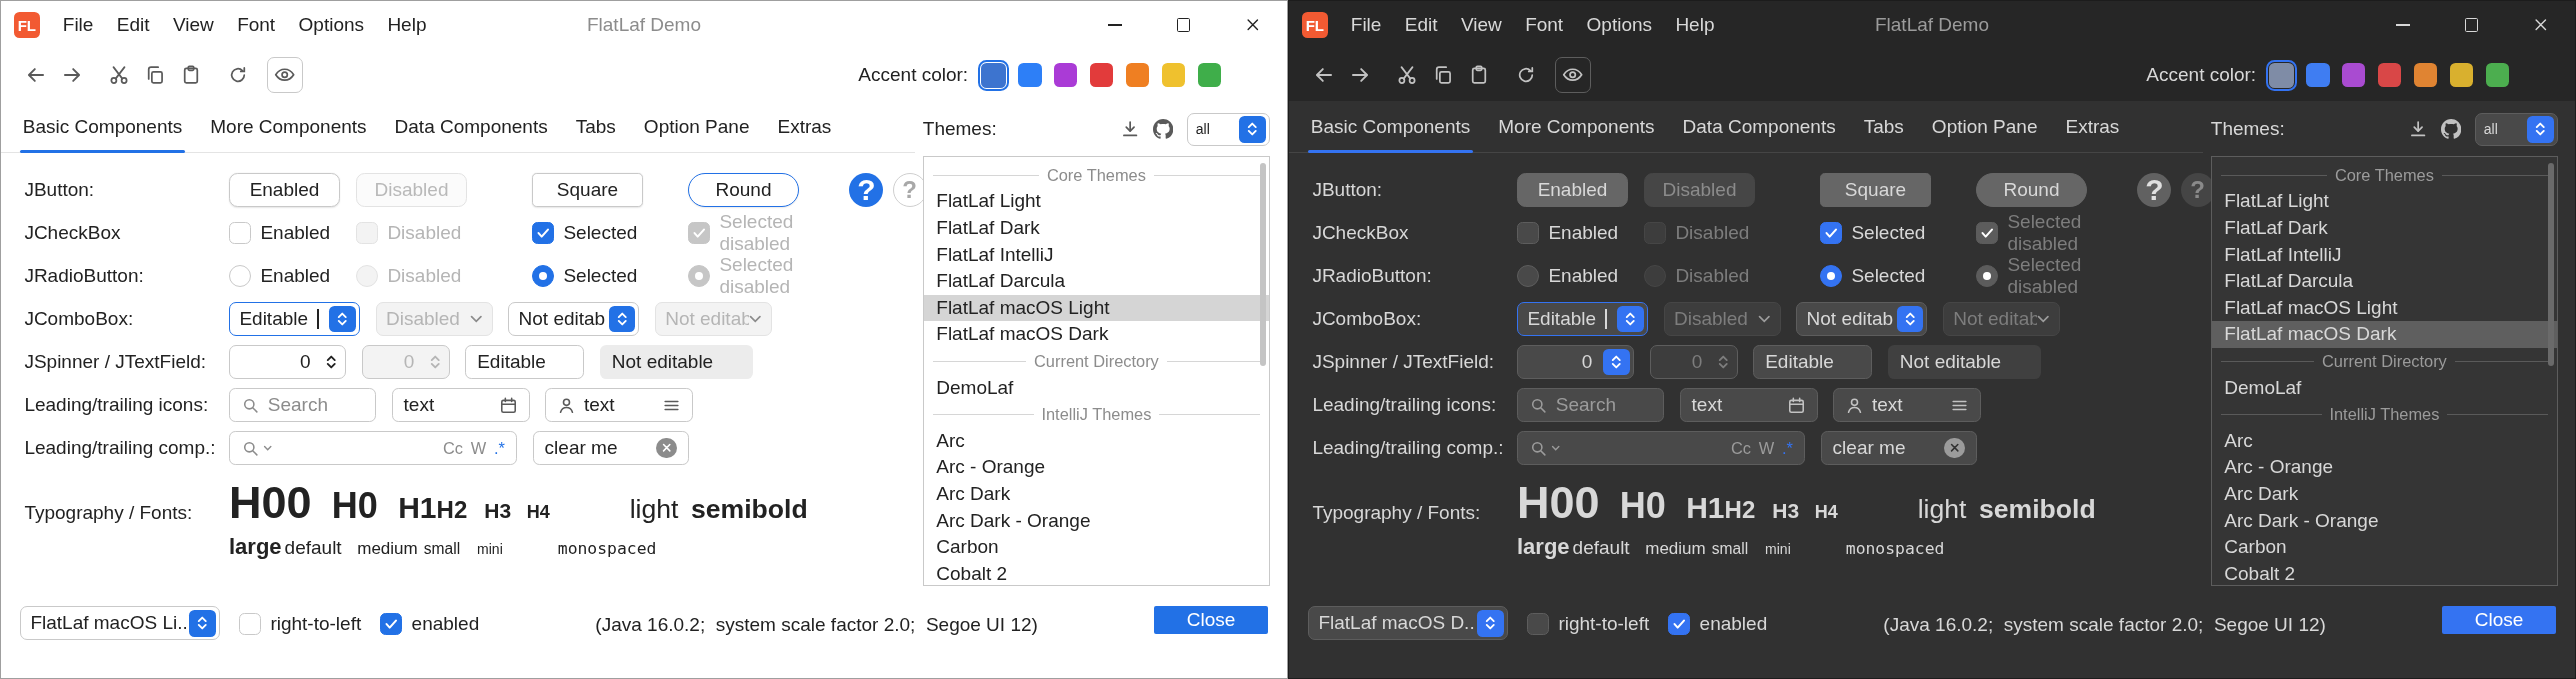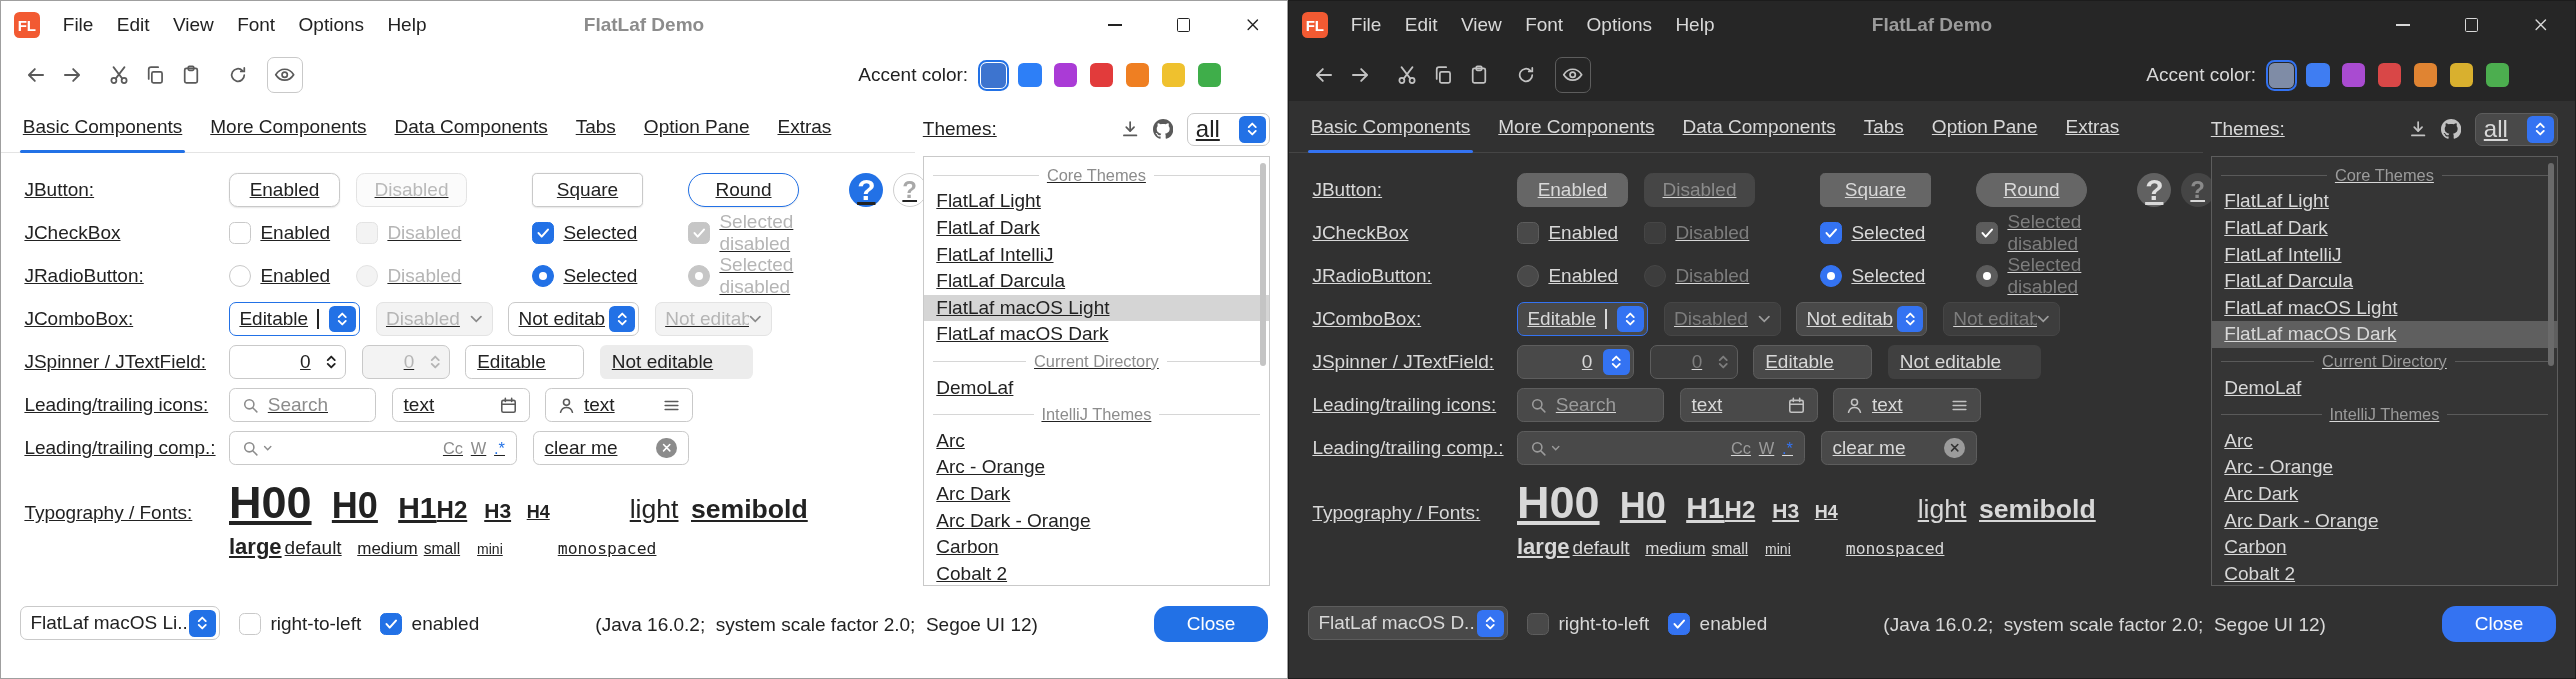--- a/index.html
+++ b/index.html
@@ -21,39 +21,39 @@
     --btn-disabled-bg:#464646; --btn-disabled-border:#464646; --btn-disabled-text:#8b8b8b;
     --field-bg:#494949; --field-disabled-bg:#3d3d3d; --noneditable-bg:#404040;
     --list-bg:#353535; --list-sel:#5f5f5f; --sep:#454545; --sepline:#5a5a5a;
     --icon:#c2c2c2; --check-dis:#5c5c5c; --scroll:#6a6a6a; }
 
   
   .titlebar { height:48px; flex:none; display:flex; align-items:center; background:var(--titlebar-bg); position:relative; }
   .logo { width:26.6px; height:26.6px; margin-left:12.5px; border-radius:5.5px; background:#f25a32; color:#fff; font-weight:bold; font-size:15px; display:flex; align-items:center; justify-content:center; flex:none; z-index:2; }
   .menubar { display:flex; margin-left:11px; z-index:2; }
   .menu { padding:4.7px 11.7px; font-size:19px; }
-  .wintitle { position:absolute; left:0; right:0; top:0; bottom:0; display:flex; align-items:center; justify-content:center; font-size:19px; color:var(--muted); z-index:1;font-weight:bold; }
+  .wintitle { position:absolute; left:0; right:0; top:0; bottom:0; display:flex; align-items:center; justify-content:center; font-size:19px; color:var(--muted); z-index:1; }
   .winbtns { margin-left:auto; display:flex; height:100%; z-index:2; }
   .winbtn { width:69px; height:100%; display:flex; align-items:center; justify-content:center; color:var(--text); background:transparent; border:none; }
   .minbar { width:14px; height:1.6px; background:currentColor; display:block; }
   .maxbox { width:13.3px; height:13.3px; border:1.4px solid currentColor; border-radius:1.6px; display:block; }
 
   
   .toolbar { height:52px; flex:none; display:flex; align-items:center; padding:0 66px 0 17px; background:var(--titlebar-bg); }
   .tbtn { width:36px; height:36px; display:flex; align-items:center; justify-content:center; border-radius:7px; color:var(--icon); background:transparent; border:none; flex:none; }
   .tbtn.eye-toggle { border:1.2px solid var(--border); }
   .tgap { width:11px; flex:none; }
   .accent-area { margin-left:auto; display:flex; align-items:center; gap:12.5px; }
   .accent-label { font-size:19px; }
   .swatches { display:flex; align-items:center; gap:12.5px; }
   .swatch { width:23.4px; height:23.4px; border-radius:5.5px; display:block; }
   .swatch.selected { width:25px; height:25px; outline:2px solid var(--accent); outline-offset:1.6px; }
 
   
-  .main { flex:1; display:flex; min-height:0;text-decoration:underline; }
+  .main { flex:1; display:flex; min-height:0; }
   .left { width:914px; flex:none; display:flex; flex-direction:column; }
   .right { flex:1; display:flex; flex-direction:column; padding:7.8px 17px 11px 7.8px; }
 
   
   .tabs { height:52px; flex:none; display:flex; align-items:stretch; padding-left:7.8px; border-bottom:0.8px solid var(--sep); }
   .tab { display:flex; align-items:center; padding:0 14px; font-size:19px; position:relative; }
   .tab.selected::after { content:""; position:absolute; left:11px; right:11px; bottom:-0.8px; height:3.1px; border-radius:1.6px; background:var(--accent); }
 
   
   .rows { padding-top:15.6px; }
@@ -137,33 +137,33 @@
   .tsmall { font-size:15.6px; margin-left:6px; }
   .tmini { font-size:14px; margin-left:17px; }
   .tmono { font-family:"DejaVu Sans Mono",monospace; font-size:16.4px; margin-left:55px; }
 
   
   .themes-header { height:41px; flex:none; display:flex; align-items:center; }
   .themes-label { font-size:19px; }
   .icon-btn { width:33px; height:33px; display:flex; align-items:center; justify-content:center; color:var(--icon); background:transparent; border:none; flex:none; }
   .icon-btn.first { margin-left:auto; }
   .minicombo { width:83px; height:33px; margin-left:7.8px; }
-  .minicombo .ctext { font-size:24px; padding:0 7.8px; }
+  .minicombo .ctext { font-size:14px; padding:0 7.8px; }
   .themes-list { margin-top:6.3px; flex:1; border:0.8px solid var(--border); background:var(--list-bg); overflow:hidden; position:relative; font-size:19px; padding:4.7px 0; }
   .theme-item { height:26.6px; line-height:26.6px; padding:0 12.5px; white-space:nowrap; }
   .theme-item.selected { background:var(--list-sel); }
   .theme-sep { display:flex; align-items:center; gap:7.8px; color:var(--muted); font-size:16.4px; height:26.6px; padding:0 9.4px; white-space:nowrap; }
   .theme-sep::before, .theme-sep::after { content:""; height:0.8px; background:var(--sepline); flex:1; }
   .vscroll { position:absolute; right:3.1px; top:6.3px; width:6.3px; height:203px; border-radius:3.1px; background:var(--scroll); }
 
   
   .bottombar { height:81px; flex:none; display:flex; align-items:flex-start; padding:9.4px 19px 0 19px; gap:19px; }
   .lfcombo { width:200px; }
   .status { flex:1; text-align:center; font-size:19px; padding-top:7.8px; color:var(--text); white-space:pre; overflow:hidden; }
-  .close-btn { width:114px; height:36px; border-radius:14px; background:var(--accent); color:#fff; font-size:19px; border:none; flex:none; }
+  .close-btn { width:114px; height:28px; border-radius:2px; background:var(--accent); color:#fff; font-size:19px; border:none; flex:none; }
 </style>
 </head>
 <body>
 
 <div class="window light">
   <div class="titlebar">
     <div class="logo">FL</div>
     <div class="menubar">
       <span class="menu">File</span>
       <span class="menu">Edit</span>

